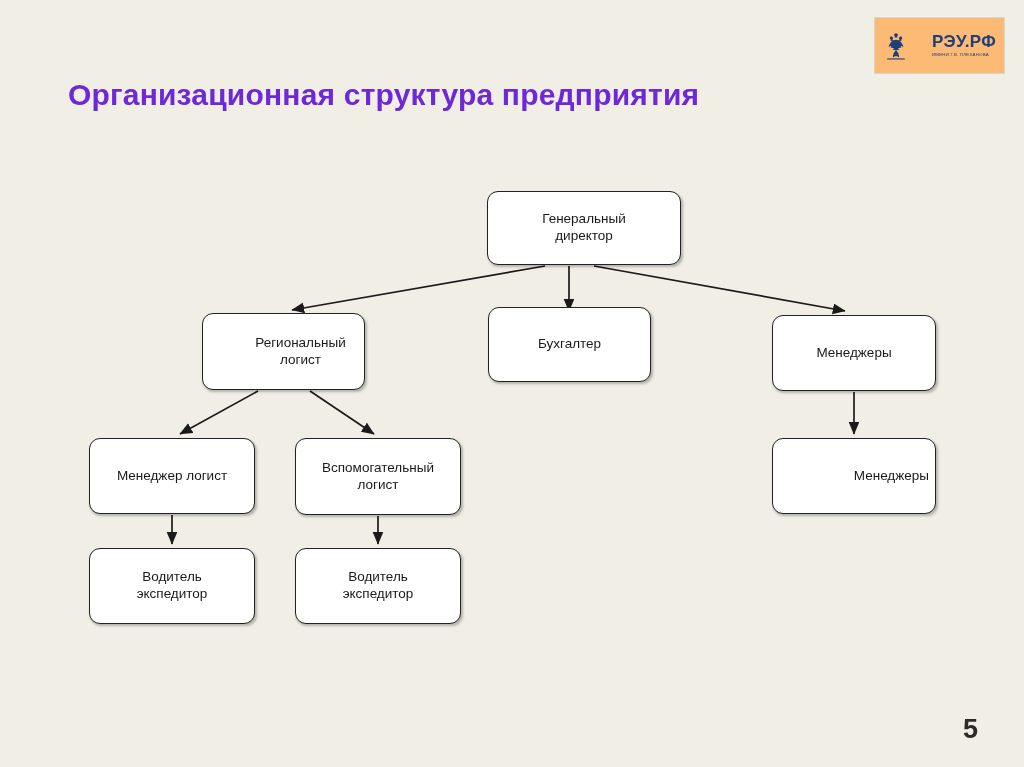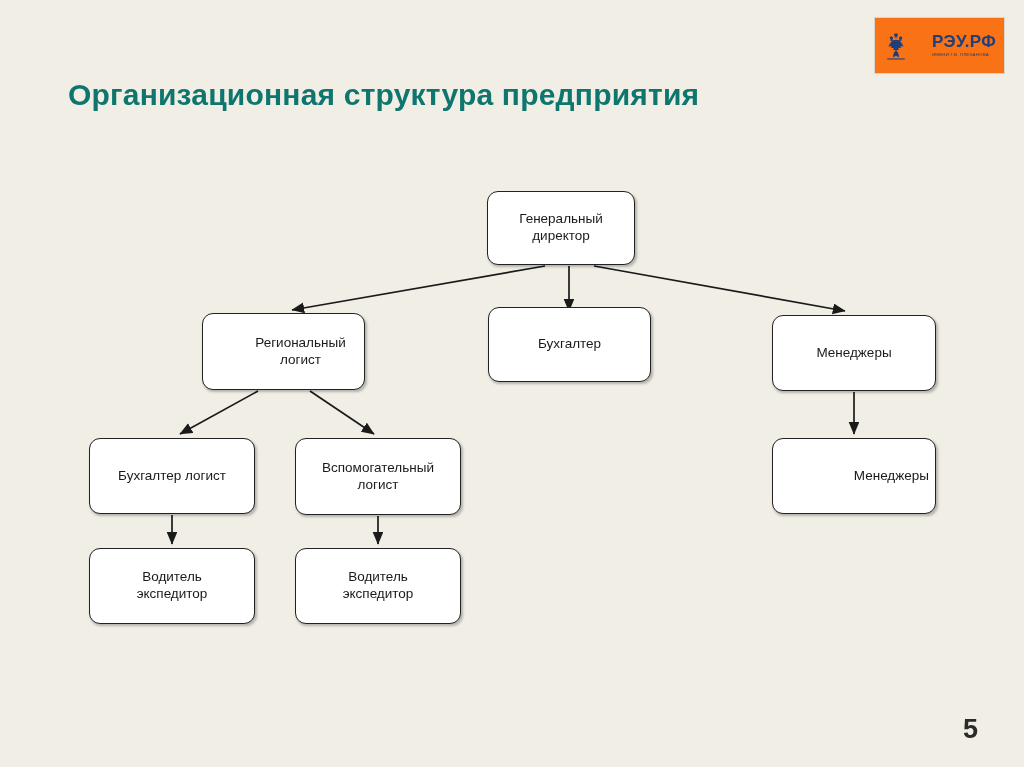--- a/index.html
+++ b/index.html
@@ -18,21 +18,21 @@
     position: absolute;
     inset: 0;
     background: #f0eee5;
   }
   .logo-box {
     position: absolute;
     left: 874px;
     top: 17px;
     width: 131px;
     height: 57px;
-    background: #f97316;
+    background: #fdba74;
     border: 1px solid #d8d5cc;
     display: flex;
     align-items: center;
     justify-content: center;
     gap: 23px;
     box-sizing: border-box;
   }
   .logo-emblem {
     width: 26px;
     height: 30px;
@@ -56,21 +56,21 @@
     margin-top: 3px;
     letter-spacing: 0.2px;
     white-space: nowrap;
   }
   .slide-title {
     position: absolute;
     left: 68px;
     top: 78px;
     font-size: 30px;
     font-weight: bold;
-    color: #0f766e;
+    color: #6d28d9;
     letter-spacing: 0.2px;
   }
   .diagram {
     position: absolute;
     left: 0;
     top: 0;
     width: 1024px;
     height: 767px;
   }
   .node {
@@ -133,38 +133,38 @@
       <path d="M569,266 L569,311"></path>
       <path d="M594,266 L845,311"></path>
       <path d="M258,391 L180,434"></path>
       <path d="M310,391 L374,434"></path>
       <path d="M854,392 L854,434"></path>
       <path d="M172,515 L172,544"></path>
       <path d="M378,516 L378,544"></path>
     </g>
   </svg>
 
-  <div class="node" style="left:487px; top:191px; width:148px; height:74px;">
+  <div class="node" style="left:487px; top:191px; width:194px; height:74px;">
     <span>Генеральный<br>директор</span>
   </div>
 
   <div class="node" style="left:202px; top:313px; width:163px; height:77px;padding-left:40px;">
     <span>Региональный<br>логист</span>
   </div>
 
   <div class="node" style="left:488px; top:307px; width:163px; height:75px;">
     <span>Бухгалтер</span>
   </div>
 
   <div class="node" style="left:772px; top:315px; width:164px; height:76px;">
     <span>Менеджеры</span>
   </div>
 
   <div class="node" style="left:89px; top:438px; width:166px; height:76px;">
-    <span>Бухгалтер логист</span>
+    <span>Менеджер логист</span>
   </div>
 
   <div class="node" style="left:295px; top:438px; width:166px; height:77px;">
     <span>Вспомогательный<br>логист</span>
   </div>
 
   <div class="node" style="left:772px; top:438px; width:164px; height:76px;justify-content:flex-end;">
     <span>Менеджеры</span>
   </div>
 

